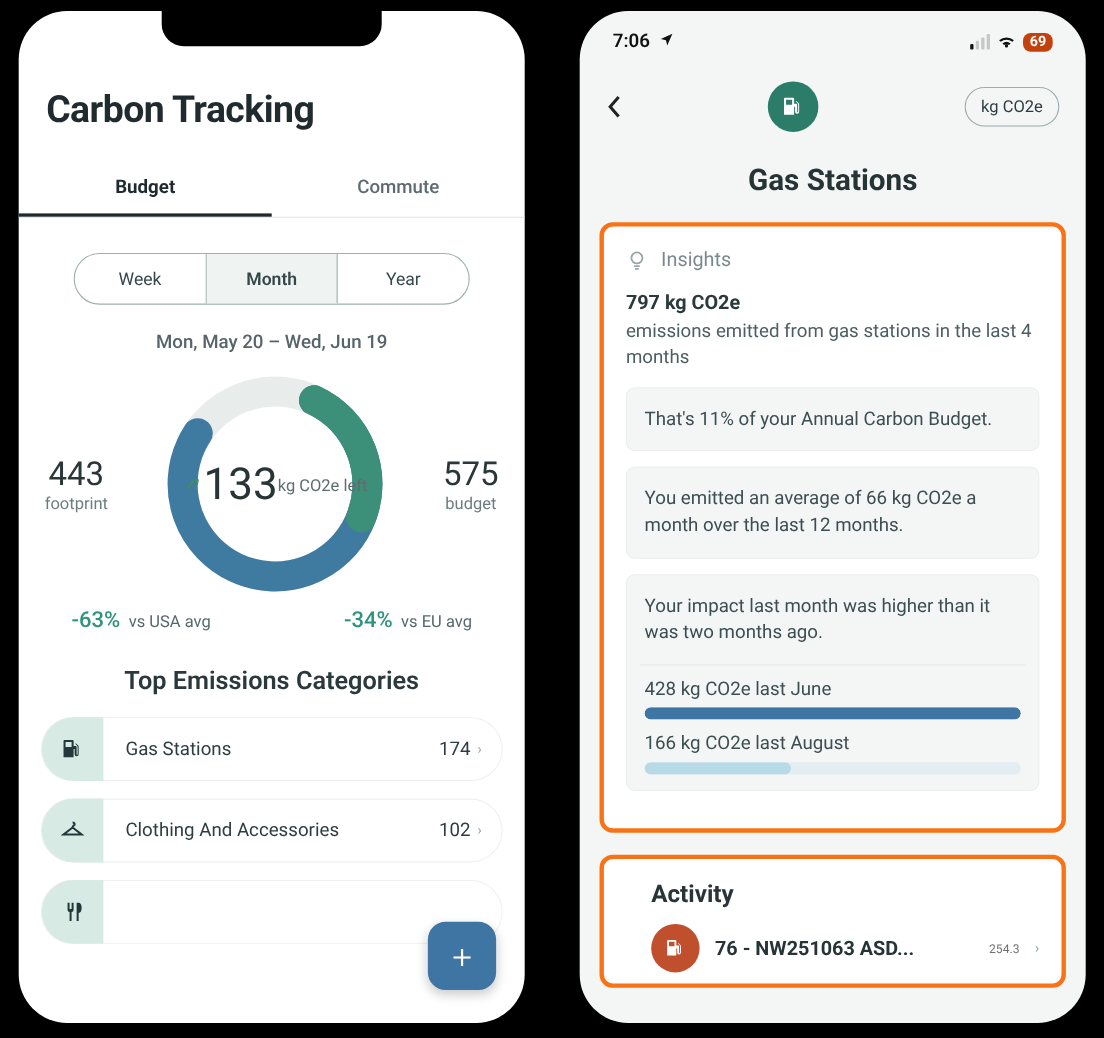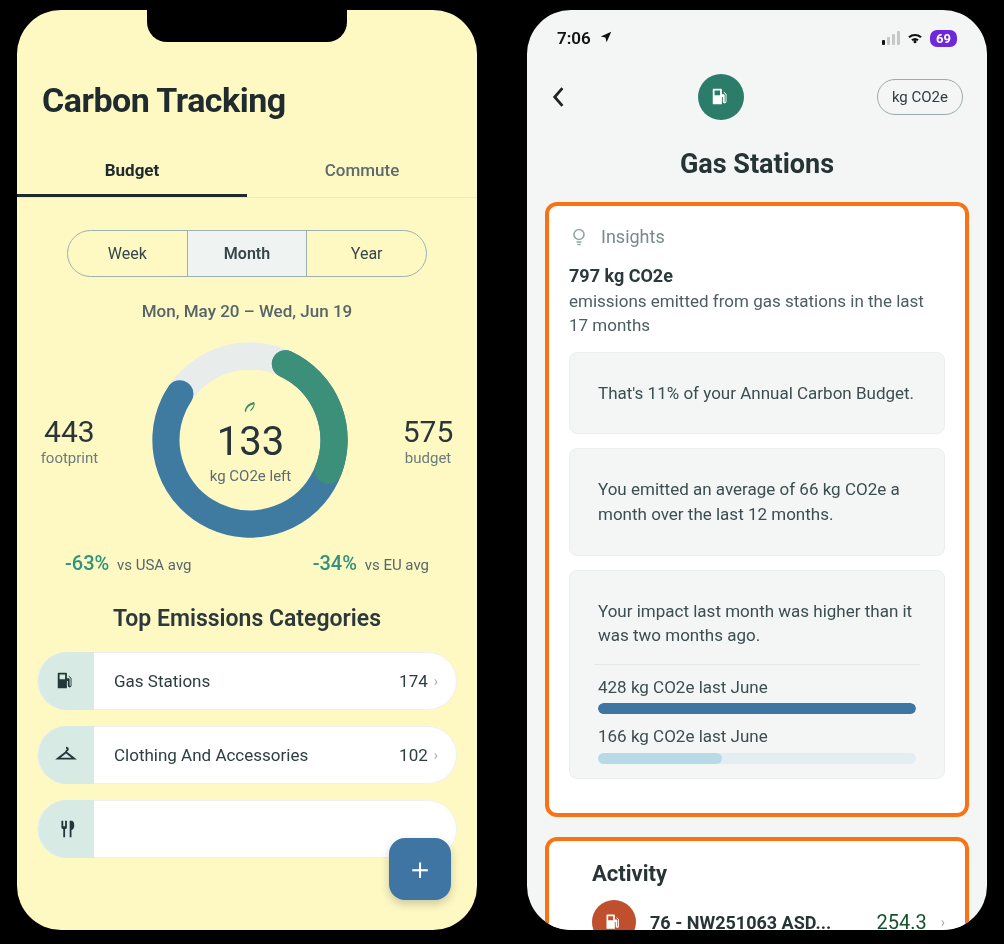--- a/index.html
+++ b/index.html
@@ -9,21 +9,21 @@
     display:flex;
     gap:50px;
     padding:10px 15px;
     justify-content:center;
     width:1004px;
     height:944px;
   }
   .phone {
     width:460px;
     height:920px;
-    background:#fef9c3;
+    background:#ffffff;
     border-radius:44px;
     position:relative;
     overflow:hidden;
     box-shadow:0 4px 24px rgba(0,0,0,.3);
   }
   .phone2 { background:#f4f5f5; }
   .notch {
     position:absolute;
     top:0; left:50%; transform:translateX(-50%);
     width:200px; height:32px;
@@ -42,21 +42,21 @@
   }
   .seg div { flex:1; text-align:center; padding:13px 0; font-size:16px; color:#36474a; border-right:1px solid #9fb0b0;}
   .seg div:last-child{border-right:none;}
   .seg .sel { background:#eff4f2; font-weight:600;}
   .daterange{ text-align:center; color:#566569; font-size:17px; margin-top:24px; font-weight:500;}
   .dashrow{ display:flex; align-items:center; justify-content:space-around; margin-top:14px;}
   .sidestat{ text-align:center;}
   .sidestat .num{ font-size:30px; color:#2a3638;}
   .sidestat .lbl{ font-size:15px; color:#6c7c7e;}
   .donut-wrap{ position:relative; width:210px; height:210px;}
-  .donut-center{ position:absolute; inset:0; display:flex; flex-direction:column; align-items:center; justify-content:center;}
+  .donut-center{ position:absolute; inset:0; display:flex; flex-direction:row; align-items:center; justify-content:center;}
   .donut-center .leaf{ color:#3c8f5e; font-size:18px; margin-bottom:4px;}
   .donut-center .big{ font-size:40px; font-weight:400; color:#283436;}
   .donut-center .sub{ font-size:15px; color:#5d6c6f; margin-top:2px;}
   .comps{ display:flex; justify-content:space-between; padding:6px 48px 0;text-align:right;}
   .comp{ font-size:15px; color:#55686a;}
   .comp .pct{ color:#2f937e; font-size:20px; font-weight:500; margin-right:4px;}
   .sect-head{ text-align:center; font-size:23px; font-weight:600; color:#2c393c; margin:30px 0 20px;}
   .catlist{ padding:0 20px; display:flex; flex-direction:column; gap:16px;}
   .catrow{
     display:flex; align-items:center; background:#fff; border:1px solid #eef1f1; border-radius:32px; height:58px;
@@ -80,21 +80,21 @@
 
   
   .statusbar{
     display:flex; justify-content:space-between; align-items:center;
     padding:18px 30px 0; font-size:17px; font-weight:600; color:#111;
   }
   .status-right{ display:flex; align-items:center; gap:6px; font-size:15px;}
   .sig{ display:inline-flex; align-items:flex-end; gap:1.5px;}
   .sig span{ width:3.5px; background:#c5c7c8; display:inline-block; border-radius:1px;}
   .sig .on{ background:#111;}
-  .batt{ background:#6d28d9; color:#fff; border-radius:7px; padding:1px 6px; font-size:13px; font-weight:700;}
+  .batt{ background:#c2410c; color:#fff; border-radius:7px; padding:1px 6px; font-size:13px; font-weight:700;}
   .p2-head{ display:flex; align-items:center; justify-content:space-between; padding:26px 24px 0;}
   .back{ font-size:24px; color:#222; font-weight:300;}
   .circ{
     width:46px; height:46px; border-radius:50%; background:#2b7d6a;
     display:flex; align-items:center; justify-content:center; color:#fff;
   }
   .unit-chip{
     border:1px solid #9aabab; border-radius:20px; padding:8px 14px;
     font-size:15px; color:#2e3d40;
   }
@@ -102,36 +102,36 @@
   .card{
     background:#fff; border:4px solid #f97316; border-radius:12px;
     margin:0 18px 20px; padding:20px;
   }
   .insights-head{ display:flex; align-items:center; gap:12px; color:#7a8a8c; font-size:18px; margin-bottom:18px;}
   .bulb{ width:20px; height:20px; color:#97a6a7;}
   .ins-main{ font-size:18px; font-weight:700; color:#2b393c; margin-bottom:4px;}
   .ins-sub{ font-size:17px; color:#4d5e61; line-height:1.4; margin-bottom:14px;}
   .tile{
     background:#f4f5f5; border:1px solid #eceeee; border-radius:8px;
-    padding:28px; font-size:17px; color:#3c4e51; line-height:1.45;
+    padding:16px; font-size:17px; color:#3c4e51; line-height:1.45;
     margin-bottom:14px;
   }
   .bar-lbl{ font-size:17px; color:#3c4e51; margin:10px 0 4px;}
   .bar-track{ height:11px; border-radius:6px; background:#e3edf2; position:relative; overflow:hidden;}
   .bar-fill{ height:100%; background:#3e75a3; border-radius:6px;}
   .bar-fill.lt{ background:#b8d9e6;}
   .sep{ border-top:1px solid #e5e8e8; margin:16px -4px 4px;}
   .act-head{ font-size:22px; font-weight:700; color:#283436; margin-bottom:14px;}
   .actrow{ display:flex; align-items:center; gap:14px;}
   .acticon{
     width:44px; height:44px; border-radius:50%; background:#c04f2d;
     display:flex; align-items:center; justify-content:center; color:#fff;
   }
   .actname{ flex:1; font-size:18px; font-weight:700; color:#273436; white-space:nowrap; overflow:hidden; text-overflow:ellipsis;}
-  .actval{ font-size:20px; color:#14532d;}
+  .actval{ font-size:11px; color:#737373;}
   svg{display:block;}
 </style>
 </head>
 <body>
 
 <div class="phone">
   <div class="notch"></div>
 
   <div class="p1-title">Carbon Tracking</div>
 
@@ -276,33 +276,33 @@
     <div class="insights-head">
       <span class="bulb">
         <svg width="20" height="20" viewBox="0 0 24 24" fill="none" stroke="#97a6a7" stroke-width="2">
             <circle cx="12" cy="9" r="6"></circle>
             <path d="M9 18h6m-5 3h4"></path>
           </svg>
       </span>
       <span>Insights</span>
     </div>
     <div class="ins-main">797 kg CO2e</div>
-    <div class="ins-sub">emissions emitted from gas stations in the last 17 months</div>
+    <div class="ins-sub">emissions emitted from gas stations in the last 4 months</div>
 
     <div class="tile">That's 11% of your Annual Carbon Budget.</div>
     <div class="tile">You emitted an average of 66 kg CO2e a month over the last 12 months.</div>
 
     <div class="tile" style="padding-bottom:14px;">
       <div>Your impact last month was higher than it was two months ago.</div>
       <div class="sep"></div>
       <div class="bar-lbl">428 kg CO2e last June</div>
       <div class="bar-track">
           <div class="bar-fill" style="width:100%"></div>
         </div>
-      <div class="bar-lbl">166 kg CO2e last June</div>
+      <div class="bar-lbl">166 kg CO2e last August</div>
       <div class="bar-track">
           <div class="bar-fill lt" style="width:39%"></div>
         </div>
     </div>
   </div>
 
   <div class="card" style="padding-bottom:10px;padding-left:43px;">
     <div class="act-head">Activity</div>
     <div class="actrow">
       <div class="acticon">

